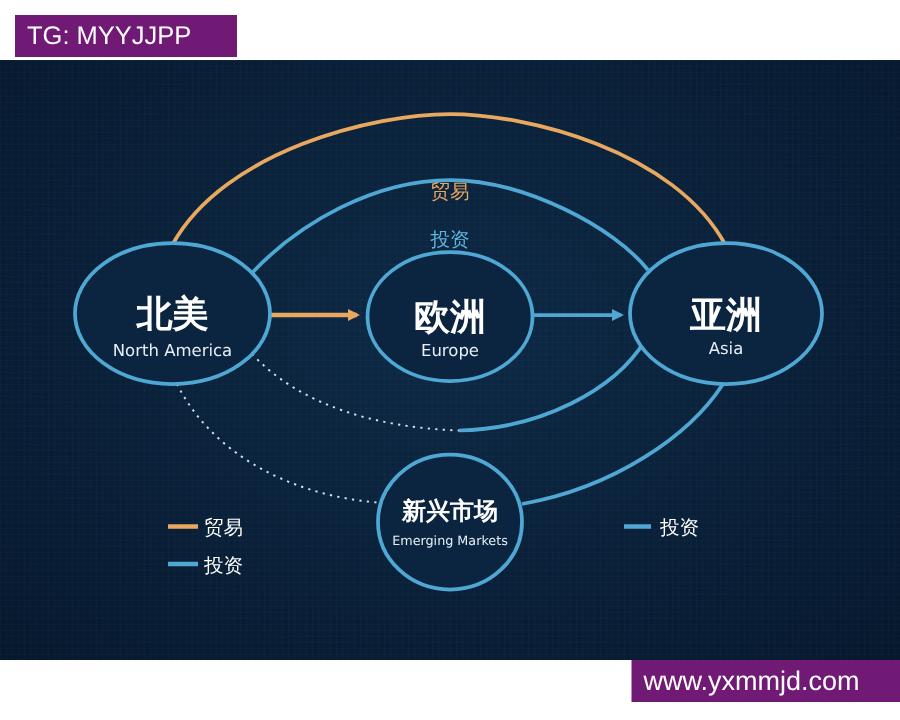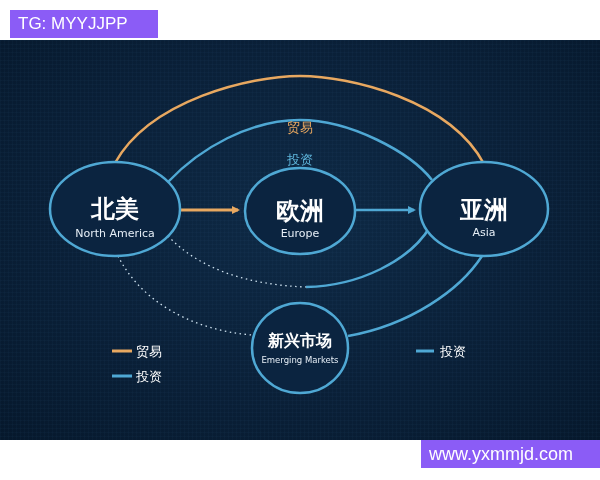--- a/index.html
+++ b/index.html
@@ -11,21 +11,21 @@
           background-image:
             linear-gradient(rgba(80,130,180,0.06) 1px, transparent 1px),
             linear-gradient(90deg, rgba(80,130,180,0.06) 1px, transparent 1px);
           background-size:4px 4px; opacity:0.8; }
   svg.diagram { position:absolute; left:0; top:0; width:600px; height:400px; }
   .node-zh { fill:#ffffff; font-family:"DejaVu Sans", sans-serif; font-weight:bold; text-anchor:middle; }
   .node-en { fill:#e6eef6; font-family:"DejaVu Sans", sans-serif; text-anchor:middle; }
   .lbl-trade { fill:#e8a860; font-family:"DejaVu Sans", sans-serif; font-size:13px; text-anchor:middle; }
   .lbl-inv { fill:#5fb6dc; font-family:"DejaVu Sans", sans-serif; font-size:13px; text-anchor:middle; }
   .legend-txt { fill:#ffffff; font-family:"DejaVu Sans", sans-serif; font-size:13px; }
-  .wm { position:absolute; background:#8b5cf6; color:#ffffff;
+  .wm { position:absolute; background:#701a75; color:#ffffff;
         font-family:"Liberation Sans", sans-serif; font-size:17px; line-height:28px; padding:0 8px; }
   .wm-top { left:10px; top:10px; height:28px; width:132px; }
   .wm-bottom { left:421px; top:440px; height:28px; width:166px; font-size:18px; }
 </style>
 </head>
 <body>
 
 <div class="wm wm-top">TG: MYYJJPP</div>
 
 <div class="stage">

